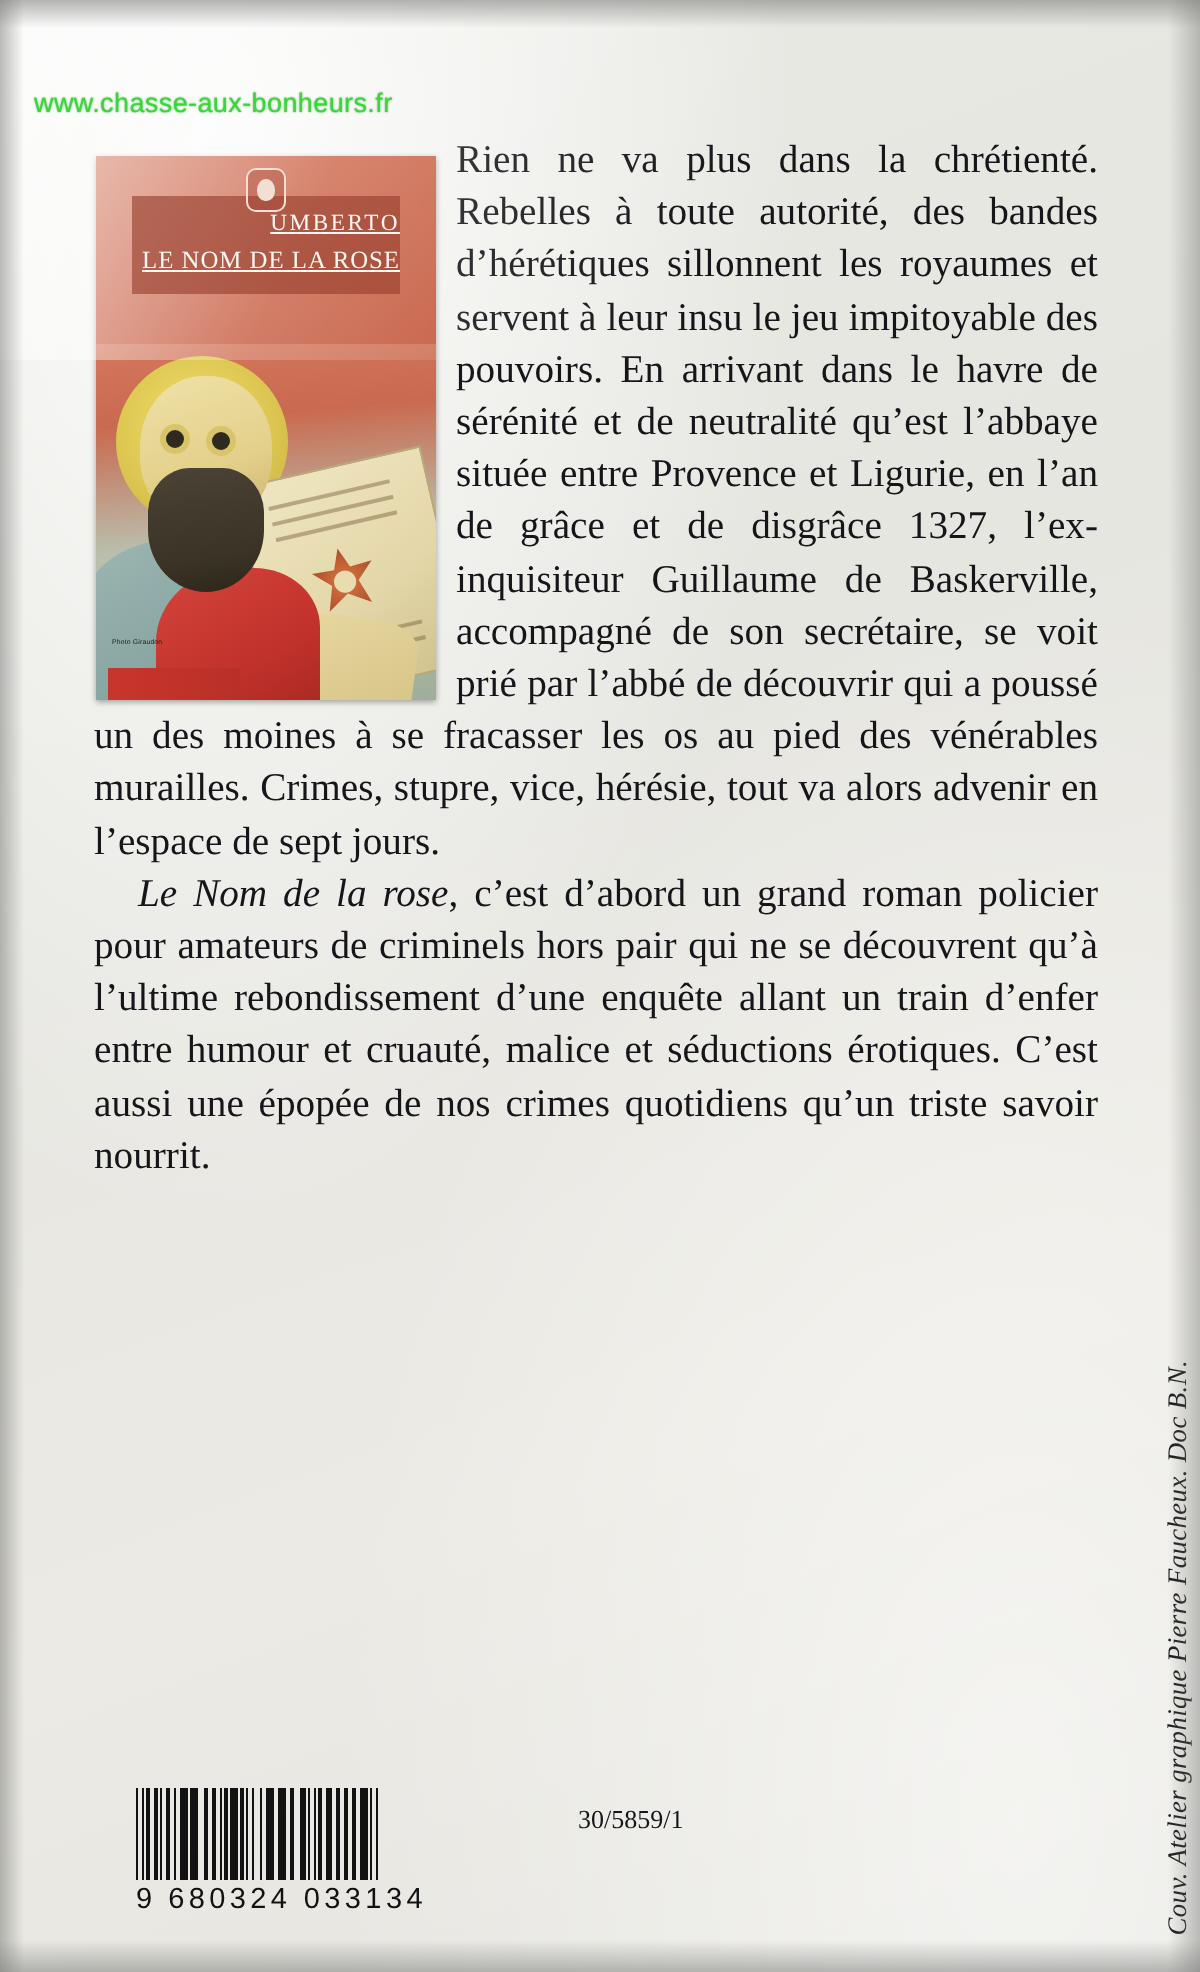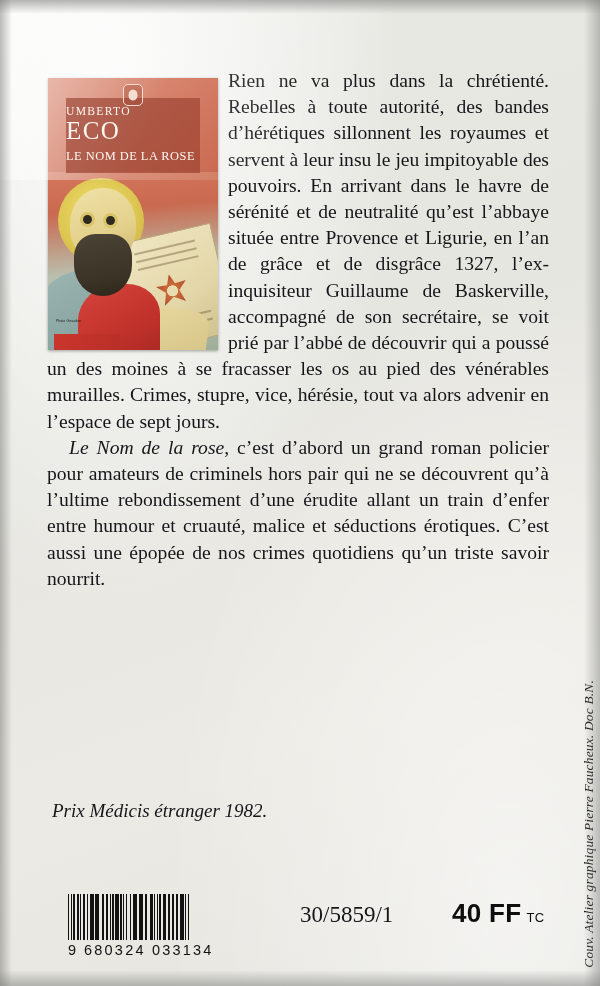--- a/index.html
+++ b/index.html
@@ -198,23 +198,24 @@
     color: #1d1a14;
     z-index: 4;
   }
 
   .cover-banner {
     position: absolute;
     left: 18px; top: 20px;
     width: 134px;
     padding: 7px 0 9px;
     background: rgba(150,62,45,0.62);
-    text-align: left;
+    text-align: right;
     color: #fdf7f2;
     z-index: 3;
+    text-decoration: underline;
   }
   .cover-author-first {
     font-size: 11.6px;
     letter-spacing: 1.3px;
     line-height: 13px;
   }
   .cover-author-last {
     font-size: 25px;
     letter-spacing: 1.4px;
     line-height: 27px;
@@ -307,23 +308,23 @@
     letter-spacing: 2.2px;
     color: #121212;
     display: flex;
     align-items: baseline;
     gap: 8px;
   }
   #barcode-digits .lead { letter-spacing: 0; }
 
   #ref-number {
     position: absolute;
-    left: 300px;
+    left: 289px;
     top: 902px;
-    font-size: 23px;
+    font-size: 13px;
     color: #16161a;
   }
   #price {
     position: absolute;
     left: 452px;
     top: 898px;
     font-family: "Liberation Sans", sans-serif;
     display: flex;
     align-items: baseline;
     gap: 5px;
@@ -374,32 +375,30 @@
         <div class="art-eye r"></div>
         <div class="art-beard"></div>
         <div class="art-corner"></div>
         <div class="art-caption">Photo Giraudon</div>
       </div>
 
       <div class="lp-logo"></div>
 
       <div class="cover-banner">
         <div class="cover-author-first">UMBERTO</div>
-        <div class="cover-author-last">ECO</div>
         <div class="cover-title">LE NOM DE LA ROSE</div>
       </div>
     </div>
 
     <p>Rien ne va plus dans la chrétienté. Rebelles à toute autorité, des bandes d’hérétiques sillonnent les royaumes et servent à leur insu le jeu impitoyable des pouvoirs. En arrivant dans le havre de sérénité et de neutralité qu’est l’abbaye située entre Provence et Ligurie, en l’an de grâce et de disgrâce 1327, l’ex-inquisiteur Guillaume de Baskerville, accompagné de son secrétaire, se voit prié par l’abbé de découvrir qui a poussé un des moines à se fracasser les os au pied des vénérables murailles. Crimes, stupre, vice, hérésie, tout va alors advenir en l’espace de sept jours.</p>
-    <p class="indent"><span class="it">Le Nom de la rose</span><span>, c’est d’abord un grand roman policier pour amateurs de criminels hors pair qui ne se découvrent qu’à l’ultime rebondissement d’une érudite allant un train d’enfer entre humour et cruauté, malice et séductions érotiques. C’est aussi une épopée de nos crimes quotidiens qu’un triste savoir nourrit.</span></p>
+    <p class="indent"><span class="it">Le Nom de la rose</span><span>, c’est d’abord un grand roman policier pour amateurs de criminels hors pair qui ne se découvrent qu’à l’ultime rebondissement d’une enquête allant un train d’enfer entre humour et cruauté, malice et séductions érotiques. C’est aussi une épopée de nos crimes quotidiens qu’un triste savoir nourrit.</span></p>
   </div>
 
 
 
-  <div id="prize">Prix Médicis étranger 1982.</div>
 
   <div id="barcode-block">
     <div id="barcode-bars">
         <i style="width: 1.35px;"></i>
         <i style="width: 1.35px; background: transparent;"></i>
         <i style="width: 1.35px;"></i>
         <i style="width: 1.35px; background: transparent;"></i>
         <i style="width: 1.35px;"></i>
         <i style="width: 2.7px; background: transparent;"></i>
         <i style="width: 1.35px;"></i>
@@ -461,26 +460,23 @@
         <i style="width: 1.35px;"></i>
       </div>
     <div id="barcode-digits">
       <span class="lead">9</span>
       <span>680324 033134</span>
     </div>
   </div>
 
   <div id="ref-number">30/5859/1</div>
 
-  <div id="price">
-    <span class="amount">40 FF</span>
-    <span class="binding">TC</span>
-  </div>
 
   <div id="credit">Couv. Atelier graphique Pierre Faucheux. Doc B.N.</div>
 
+  <div id="watermark" style="color: rgb(58, 214, 58);">www.chasse-aux-bonheurs.fr</div>
 
   <div class="sheen"></div>
   <div class="edge-top"></div>
   <div class="edge-left"></div>
   <div class="edge-right"></div>
   <div class="edge-bottom"></div>
 </div>
 
 </body></html>

